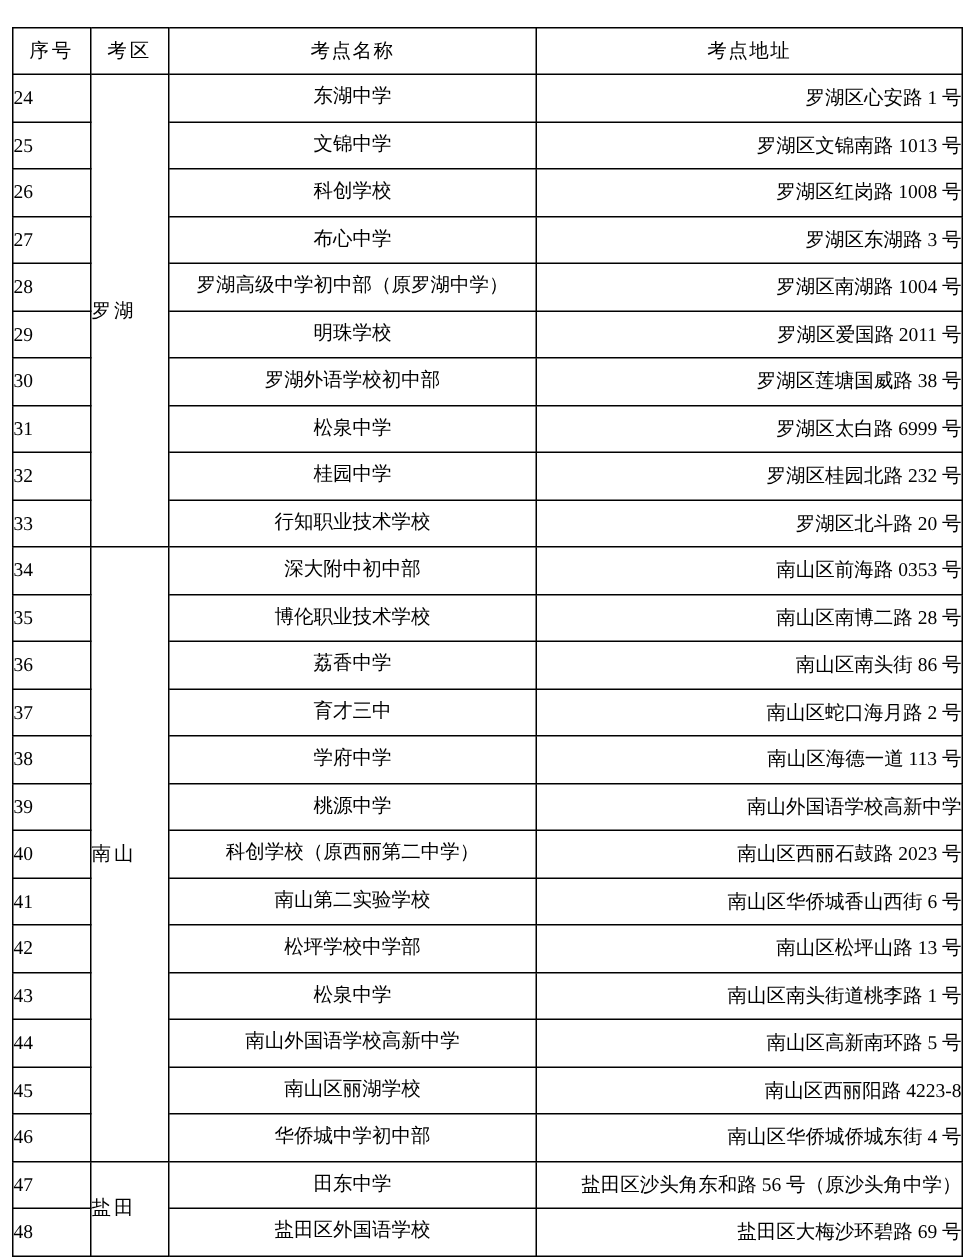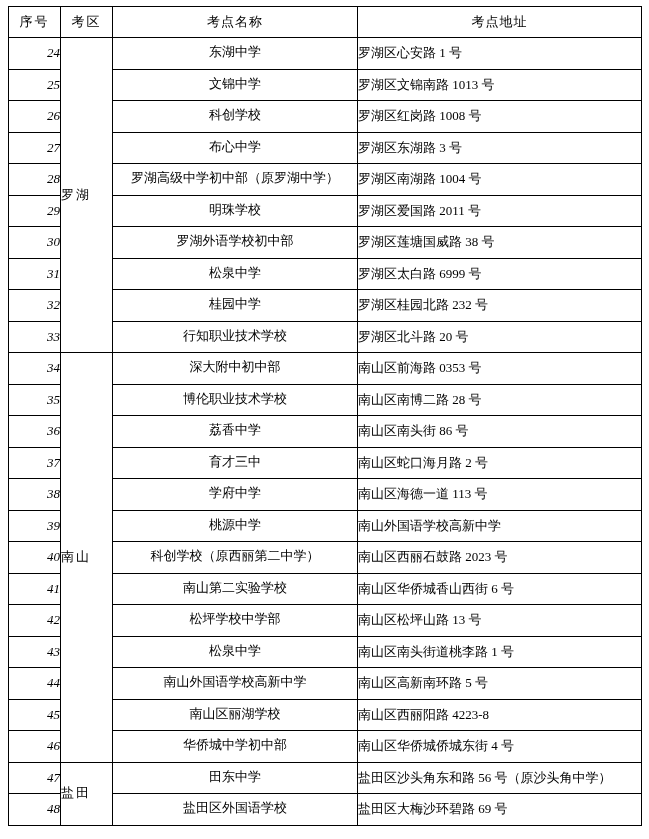--- a/index.html
+++ b/index.html
@@ -12,21 +12,21 @@
     height: 839px;
     font-family: "Liberation Serif", "DejaVu Serif", serif;
     color: #000000;
     overflow: hidden;
   }
   .sheet {
     position: relative;
     width: 649px;
     height: 839px;
     box-sizing: border-box;
-    padding: 6px 8px 0 8px;
+    padding: 18px 8px 0 8px;
   }
   table.exam-table {
     border-collapse: collapse;
     width: 633px;
     table-layout: fixed;
     border: 1px solid #000;
   }
   table.exam-table col.c-no    { width: 52px; }
   table.exam-table col.c-dist  { width: 52px; }
   table.exam-table col.c-name  { width: 245px; }
@@ -41,36 +41,35 @@
     vertical-align: middle;
     font-weight: normal;
   }
   thead th {
     height: 30px;
     text-align: center;
     font-size: 14px;
     letter-spacing: 1px;
   }
   td.num {
-    text-align: right;
+    text-align: left;
     height: 30.5px;
     font-family: "Liberation Serif", "DejaVu Serif", serif;
-    font-style: italic;
   }
   td.district {
     letter-spacing: 2px;
     font-size: 14px;
   }
   td.name {
     text-align: center;
     padding: 2px 4px;
     font-family: Liberation Mono, monospace;
   }
   td.addr {
-    text-align: left;
+    text-align: right;
     padding: 2px 6px;
   }
   .hdr-no   { letter-spacing: 2px; }
 </style>
 </head>
 <body>
 
 <div class="sheet">
   <table class="exam-table">
     <colgroup>

